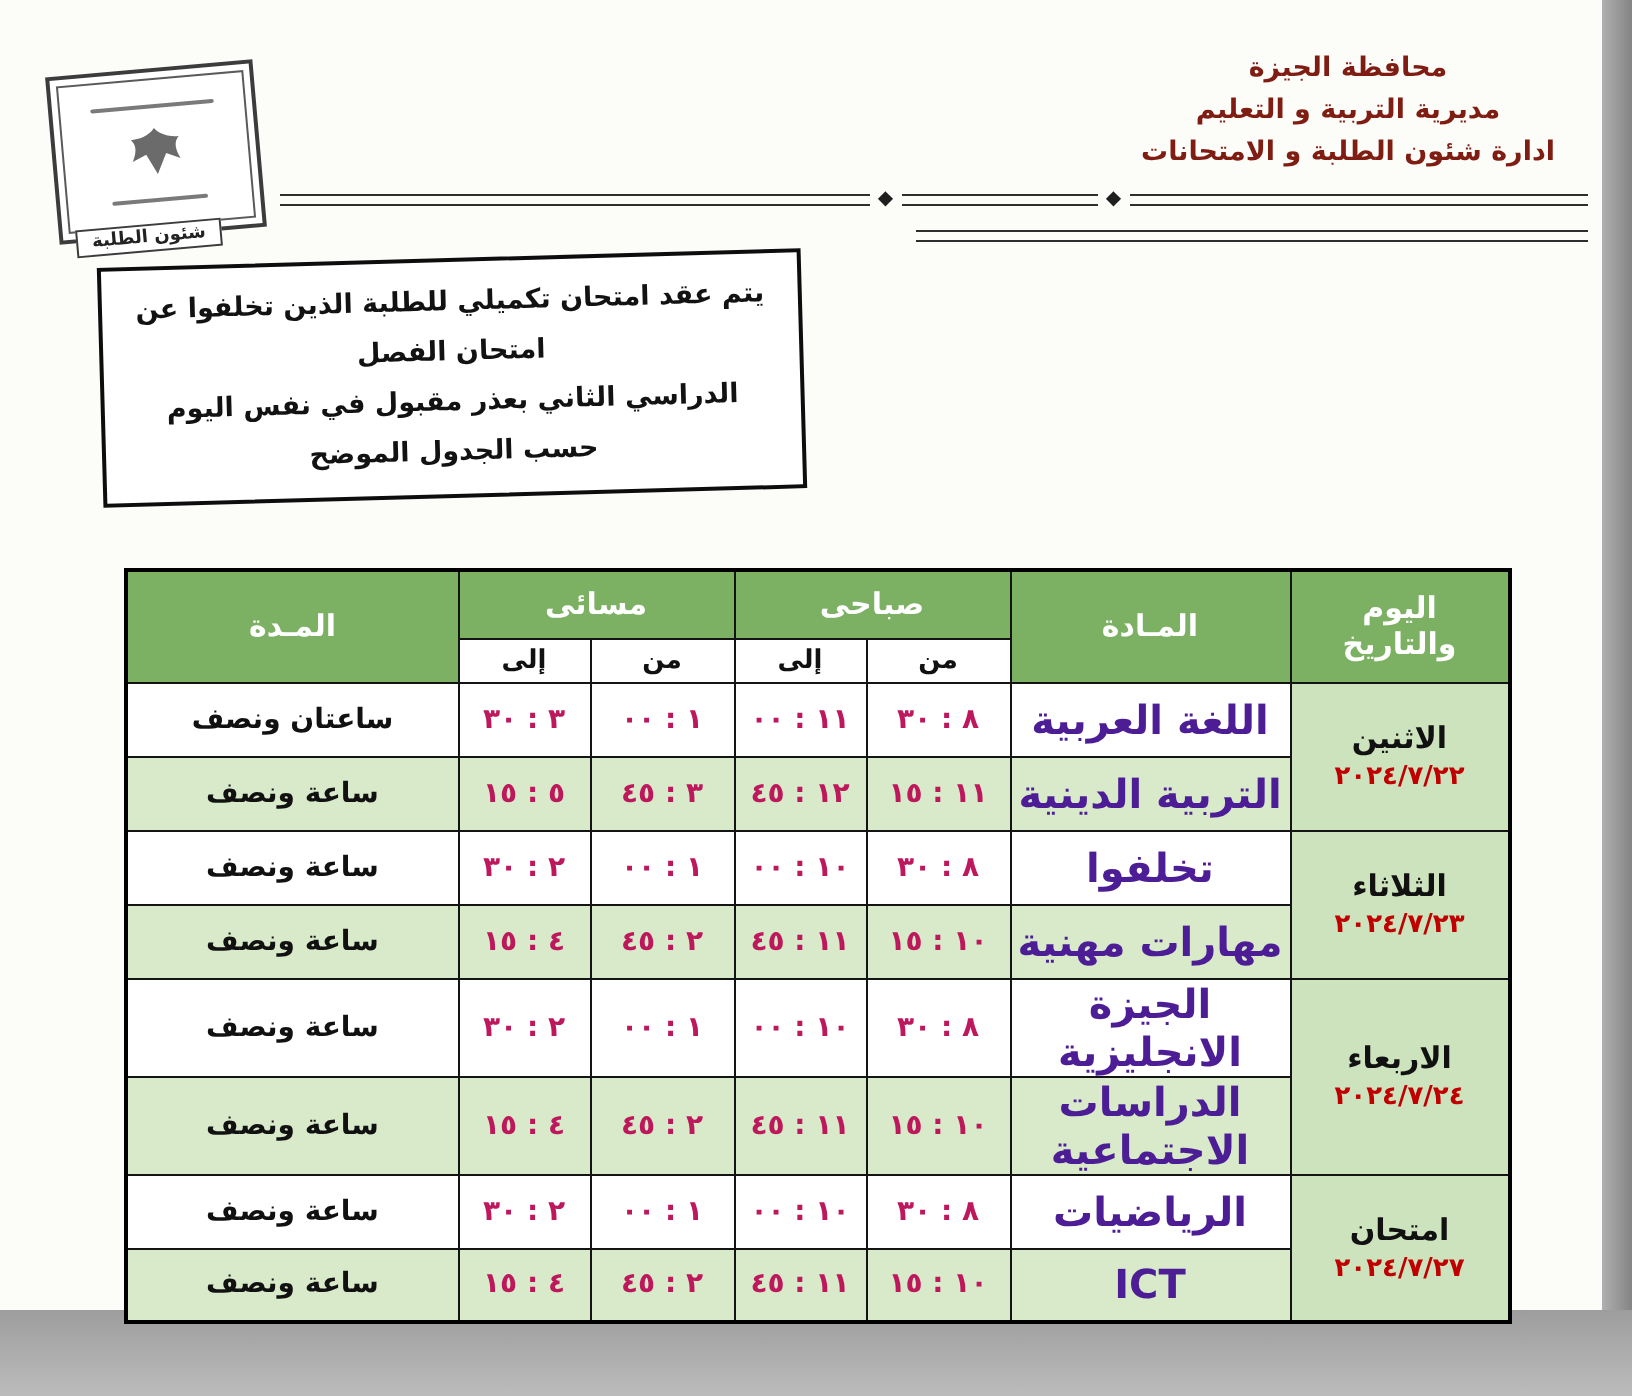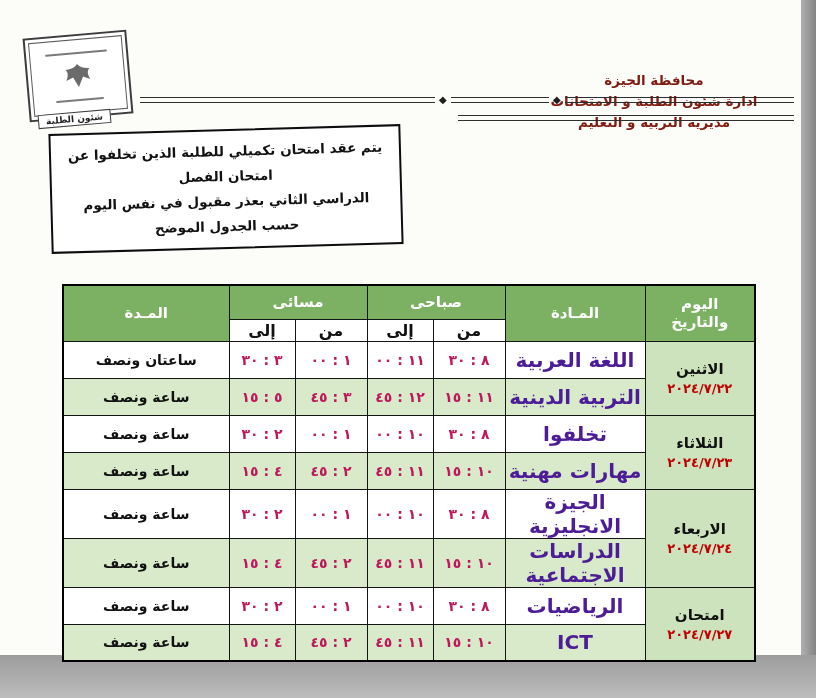--- a/index.html
+++ b/index.html
@@ -19,23 +19,23 @@
                  display:flex; flex-direction:column; align-items:center;
                  justify-content:space-evenly; padding:2px; }
   .script-line { height:2px; background:#7a7a7a; border-radius:2px; }
   .script-line.l1 { width:70%; } .script-line.l2 { width:55%; }
   .stamp-ribbon { position:absolute; left:38px; top:112px; background:#fff;
                   border:1.5px solid #3c3c3c; transform:rotate(-5deg);
                   font-size:9px; font-weight:bold; color:#222; padding:1px 7px;
                   white-space:nowrap; }
 
   
-  .letterhead { position:absolute; top:24px; right:28px; width:268px;
+  .letterhead { position:absolute; top:24px; right:8px; width:268px;
                 text-align:center; color:#7f1d12; font-weight:bold;
-                font-size:13.5px; line-height:1.55;margin-top:46px; }
+                font-size:13.5px; line-height:1.55; }
 
   
   .divider { position:absolute; display:flex; align-items:center; gap:4px; }
   .divider-seg { height:6px; border-top:1.5px solid #2e2e2e; border-bottom:1.5px solid #2e2e2e; }
   .d1 { top:97px; left:140px; width:654px; }
   .d2 { top:115px; left:458px; width:336px; }
   .seg-a { flex:3.5; } .seg-b { flex:1.5; } .seg-c { flex:4.5; } .seg-full { flex:1; }
   .ornament { font-size:10px; line-height:6px; color:#1f1f1f; }
 
   
@@ -50,21 +50,21 @@
   .title-sub  { position:absolute; top:243px; left:78px; width:660px;
                 text-align:right; font-size:19px; font-weight:bold; color:#701a75;margin-top:48px; }
 
   
   .exam-table { position:absolute; top:284px; left:62px; width:692px;
                 border-collapse:collapse; table-layout:fixed;
                 border:2.5px solid #000; background:#fff; }
   .exam-table th, .exam-table td { border:1.6px solid #141414; text-align:center;
                 vertical-align:middle; font-weight:bold; overflow:hidden; }
   .h1 th { background:#7cb163; color:#ffffff; font-size:15px; height:34px; }
-  .h2 th { background:#ffffff; color:#111; font-size:16px; height:22px; }
+  .h2 th { background:#ffffff; color:#111; font-size:13px; height:22px; }
   .exam-table td { height:37px; }
   .row-alt td { background:#d8eaca; }
   .day-cell { background:#cde3bd !important;margin-top:44px; }
   .day-name { font-size:15px; color:#111; }
   .day-date { font-size:13px; color:#c00000; margin-top:3px; }
   .subject-cell { font-size:20px; color:#4c1d95; }
   .time-cell { font-size:14px; color:#be185d; }
   .duration-cell { font-size:14px; color:#111;margin-left:45px; }
 </style>
 </head>
@@ -81,22 +81,22 @@
       <svg width="38" height="26" viewBox="0 0 36 26">
         <path d="M18 1 C15 5 10 6 6 6 C9 9 8 13 6 17 L13 14 L18 24 L23 14 L30 17 C28 13 27 9 30 6 C26 6 21 5 18 1 Z" fill="#6b6b6b"></path>
       </svg>
       <div class="script-line l2"></div>
     </div>
   </div>
   <div class="stamp-ribbon">شئون الطلبة</div>
 
   <div class="letterhead">
     <div>محافظة الجيزة</div>
+    <div>مديرية التربية و التعليم</div>
     <div>ادارة شئون الطلبة و الامتحانات</div>
-    <div>مديرية التربية و التعليم</div>
   </div>
 
   <div class="divider d1">
     <div class="divider-seg seg-a"></div>
     <span class="ornament">◆</span>
     <div class="divider-seg seg-b"></div>
     <span class="ornament">◆</span>
     <div class="divider-seg seg-c"></div>
   </div>
   <div class="divider d2">

